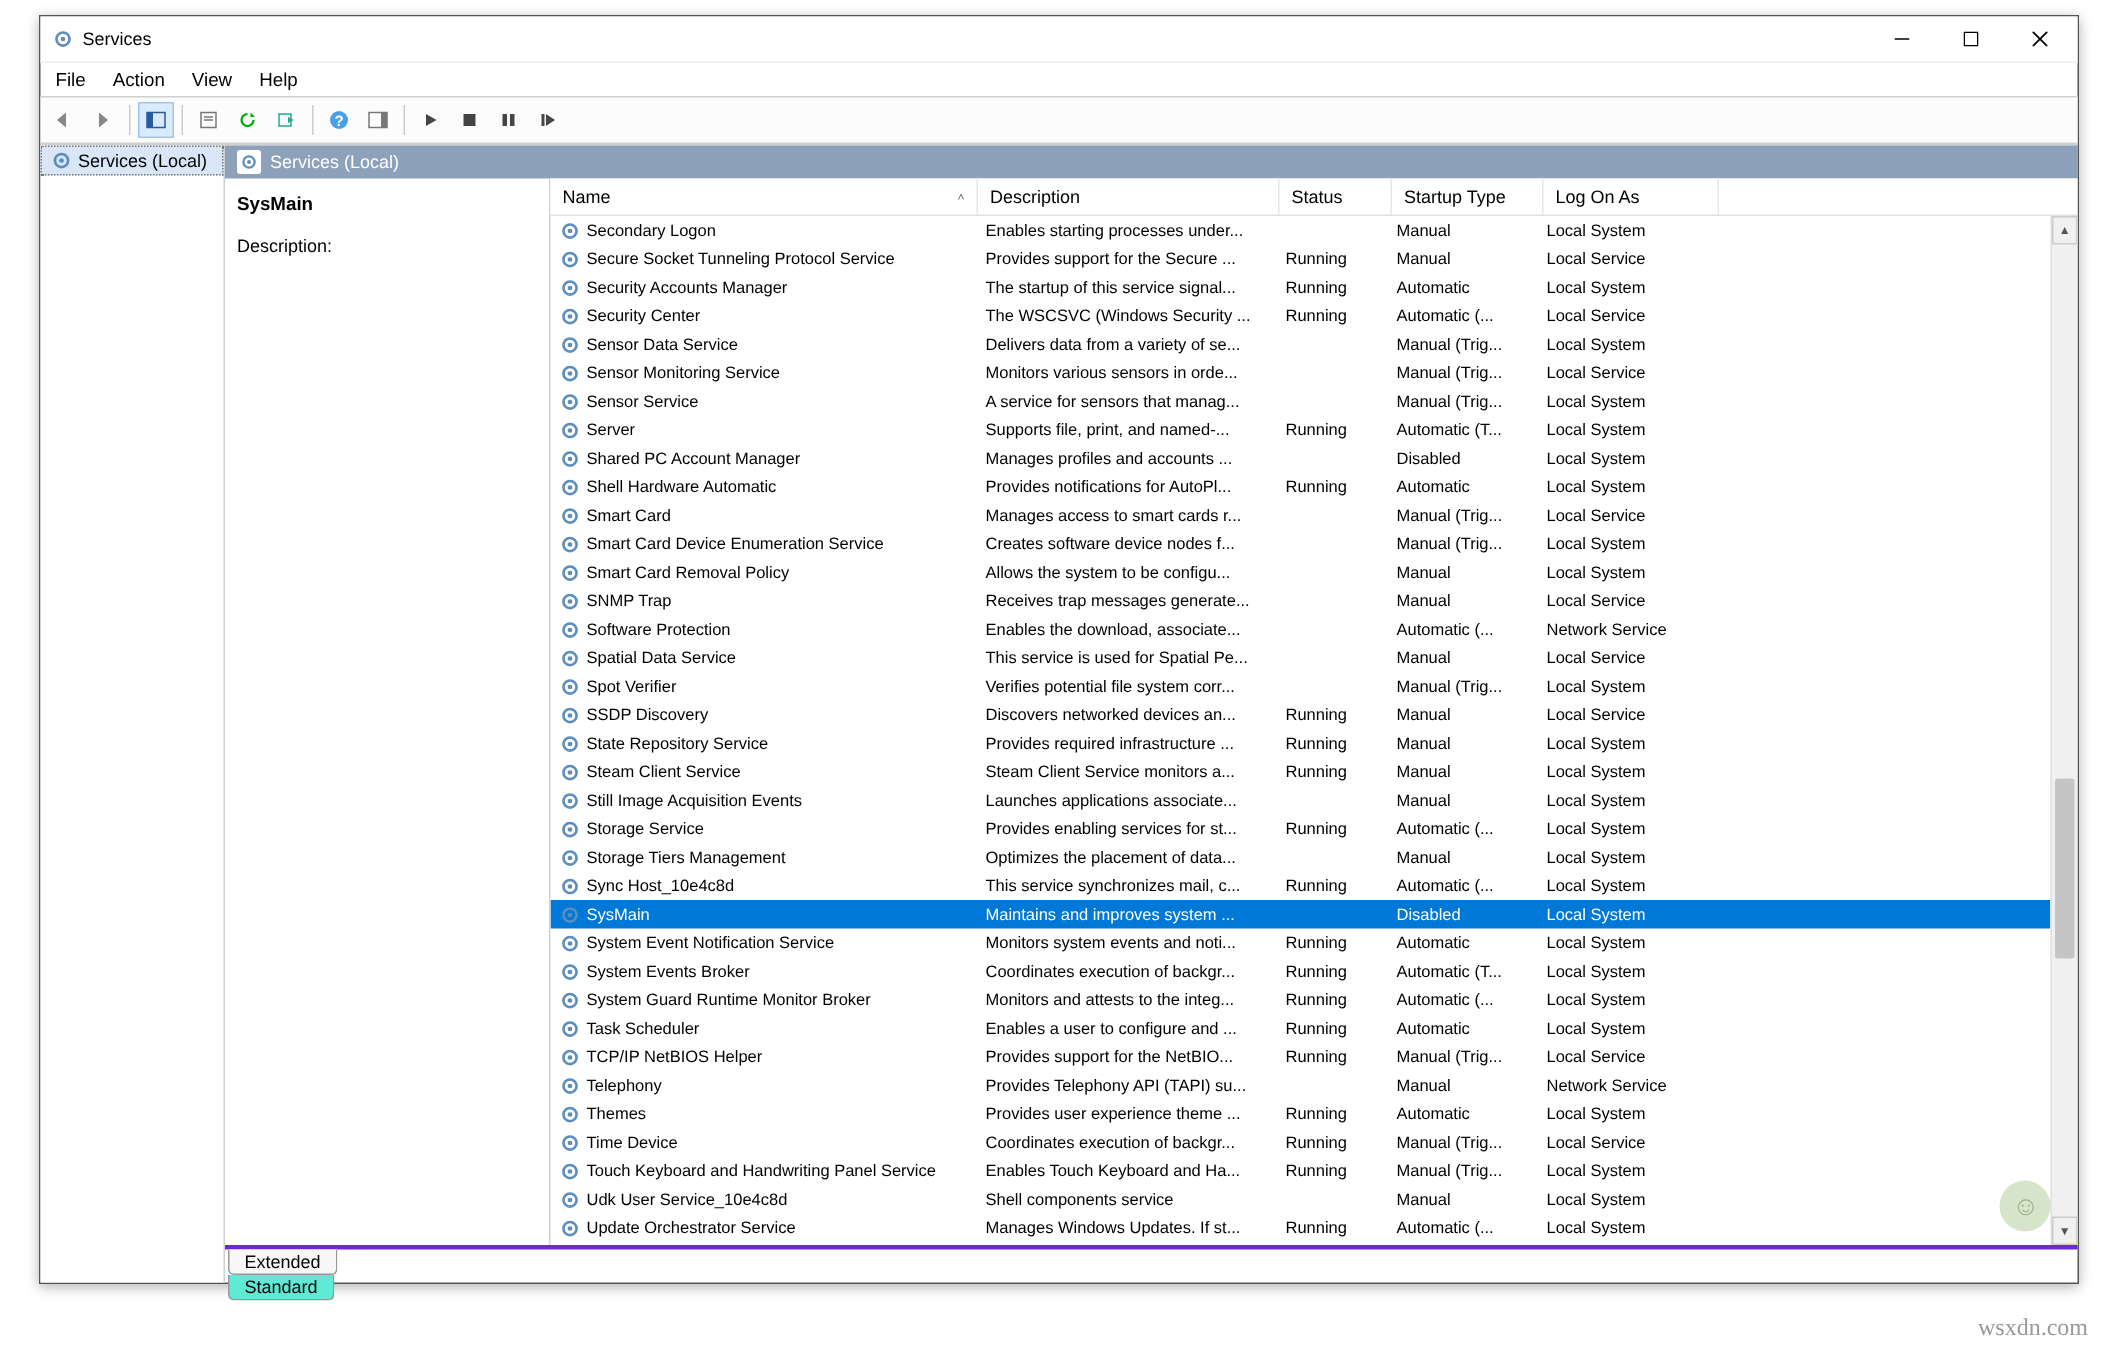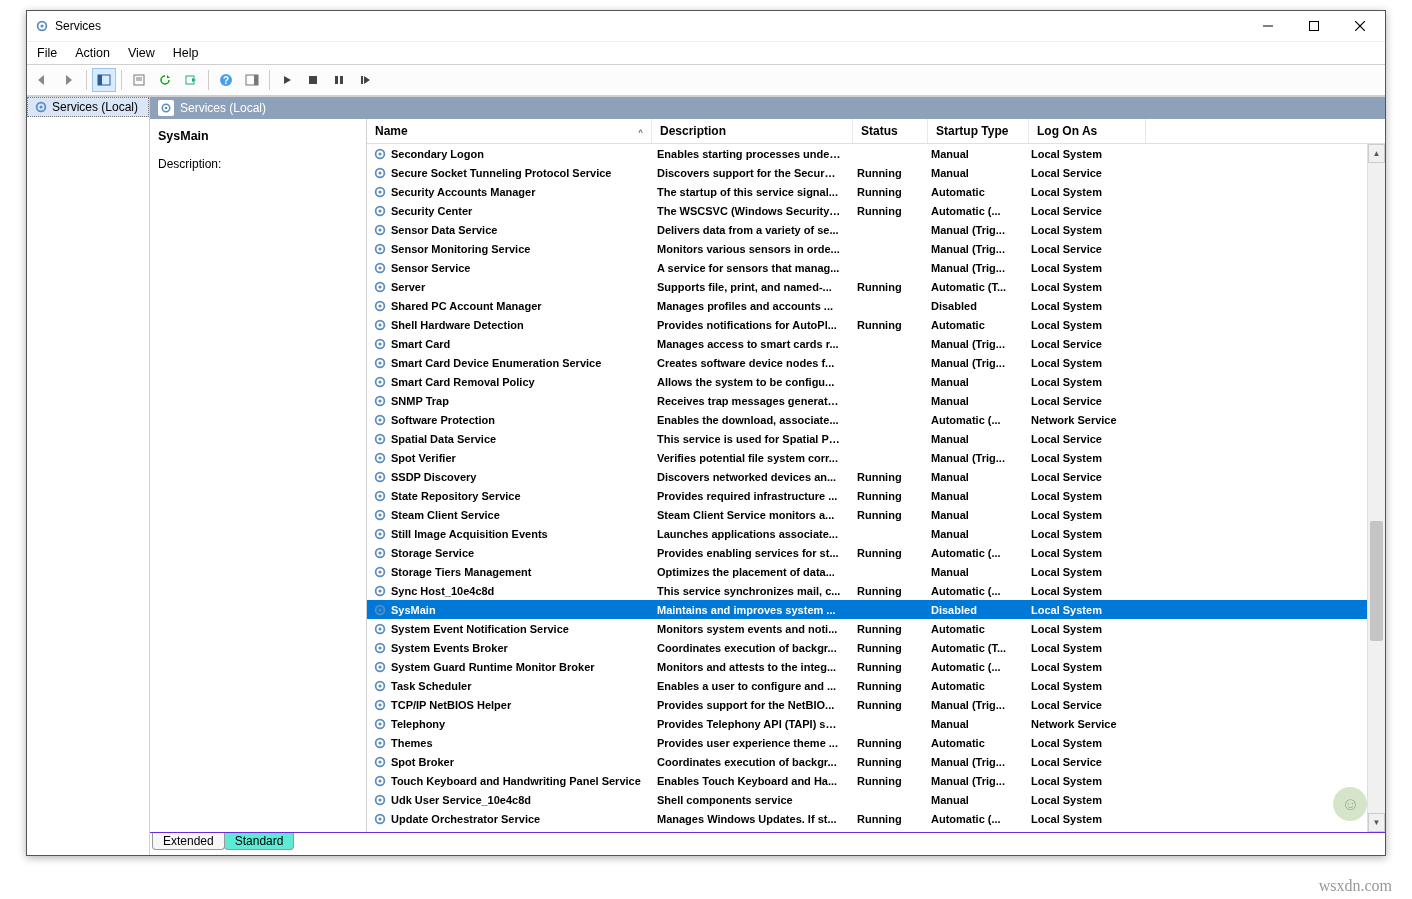--- a/index.html
+++ b/index.html
@@ -140,21 +140,20 @@
     margin: 0 0 14px 0;
     font-size: 12.5px;
     font-weight: bold;
   }
   .list-wrap {
     flex: 1;
     display: flex;
     flex-direction: column;
     min-width: 0;
     position: relative;
-    font-weight: bold;
   }
   .cols {
     display: flex;
     height: 24px;
     border-bottom: 1px solid #e0e0e0;
     background: #fff;
     font-size: 12px;
     align-items: center;
   }
   .col {
@@ -222,21 +221,22 @@
   .sb-track{flex:1;position:relative;}
   .sb-thumb{position:absolute;left:2px;right:2px;top:55%;height:120px;background:#c5c5c5;border-radius:2px;}
   
   .bottom-tabs {
     height: 22px;
     display:flex;
     align-items:flex-start;
     padding-left:2px;
     font-size:12px;
     gap:0;
-    border-top:1px solid #6d28d9;
+    border-top:3px solid #6d28d9;
+    flex-direction:column;
   }
   .btab {
     padding: 1px 10px;
     border: 1px solid #999;
     border-top: none;
     background:#f7f7f7;
     border-bottom-left-radius:4px;
     border-bottom-right-radius:4px;
     margin-right:-1px;
     cursor:default;
@@ -453,21 +453,21 @@
                 <div class="row">
                   <div class="cell name">
                     <span class="gear">
                       <svg width="14" height="14" viewBox="0 0 16 16">
                         <circle cx="8" cy="8" r="5" fill="none" stroke="#5b8dbf" stroke-width="2"></circle>
                         <circle cx="8" cy="8" r="1.8" fill="#5b8dbf"></circle>
                       </svg>
                     </span>
                     <span>Secure Socket Tunneling Protocol Service</span>
                   </div>
-                  <div class="cell desc">Discovers support for the Secure ...</div>
+                  <div class="cell desc">Provides support for the Secure ...</div>
                   <div class="cell status">Running</div>
                   <div class="cell startup">Manual</div>
                   <div class="cell logon">Local Service</div>
                 </div>
                 <div class="row">
                   <div class="cell name">
                     <span class="gear">
                       <svg width="14" height="14" viewBox="0 0 16 16">
                         <circle cx="8" cy="8" r="5" fill="none" stroke="#5b8dbf" stroke-width="2"></circle>
                         <circle cx="8" cy="8" r="1.8" fill="#5b8dbf"></circle>
@@ -571,21 +571,21 @@
                   <div class="cell logon">Local System</div>
                 </div>
                 <div class="row">
                   <div class="cell name">
                     <span class="gear">
                       <svg width="14" height="14" viewBox="0 0 16 16">
                         <circle cx="8" cy="8" r="5" fill="none" stroke="#5b8dbf" stroke-width="2"></circle>
                         <circle cx="8" cy="8" r="1.8" fill="#5b8dbf"></circle>
                       </svg>
                     </span>
-                    <span>Shell Hardware Detection</span>
+                    <span>Shell Hardware Automatic</span>
                   </div>
                   <div class="cell desc">Provides notifications for AutoPl...</div>
                   <div class="cell status">Running</div>
                   <div class="cell startup">Automatic</div>
                   <div class="cell logon">Local System</div>
                 </div>
                 <div class="row">
                   <div class="cell name">
                     <span class="gear">
                       <svg width="14" height="14" viewBox="0 0 16 16">
@@ -916,21 +916,21 @@
                   <div class="cell logon">Local System</div>
                 </div>
                 <div class="row">
                   <div class="cell name">
                     <span class="gear">
                       <svg width="14" height="14" viewBox="0 0 16 16">
                         <circle cx="8" cy="8" r="5" fill="none" stroke="#5b8dbf" stroke-width="2"></circle>
                         <circle cx="8" cy="8" r="1.8" fill="#5b8dbf"></circle>
                       </svg>
                     </span>
-                    <span>Spot Broker</span>
+                    <span>Time Device</span>
                   </div>
                   <div class="cell desc">Coordinates execution of backgr...</div>
                   <div class="cell status">Running</div>
                   <div class="cell startup">Manual (Trig...</div>
                   <div class="cell logon">Local Service</div>
                 </div>
                 <div class="row">
                   <div class="cell name">
                     <span class="gear">
                       <svg width="14" height="14" viewBox="0 0 16 16">

